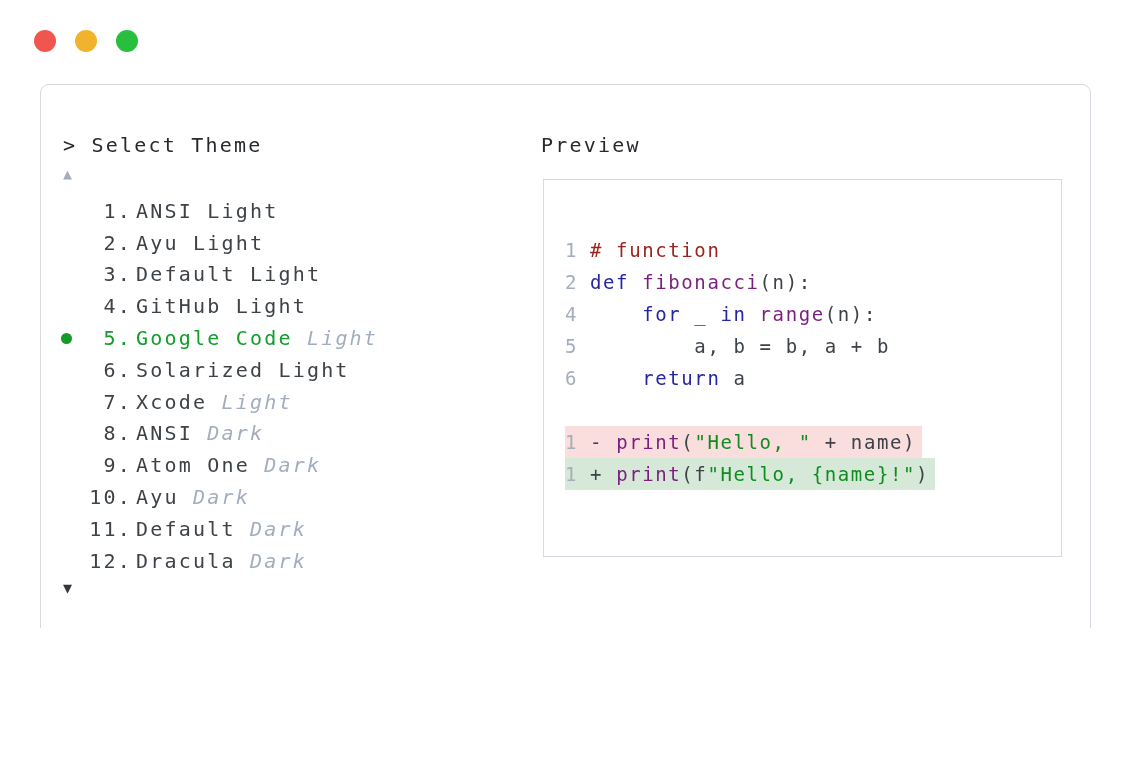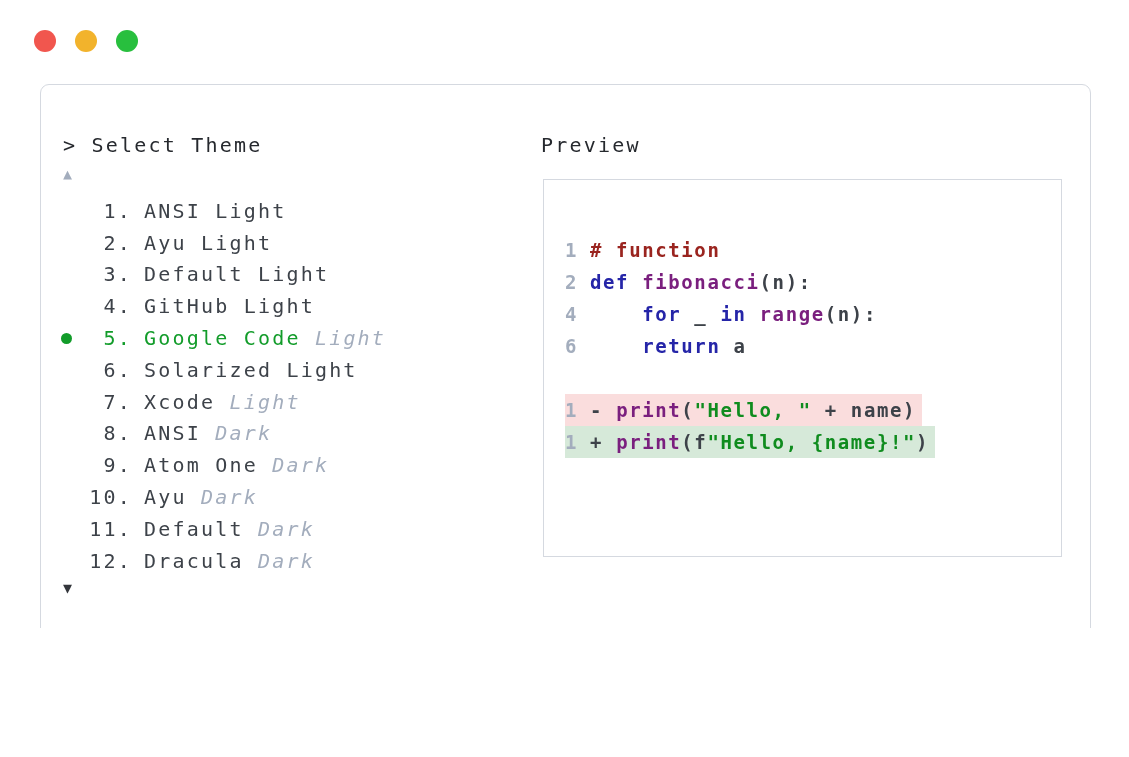--- a/index.html
+++ b/index.html
@@ -29,31 +29,31 @@
           color:var(--heading);text-align:center;}
 
   .scroll-up{position:absolute;left:22px;top:80px;font-size:15px;color:var(--muted);cursor:pointer;}
   .scroll-down{position:absolute;left:22px;top:494px;font-size:15px;color:var(--scroll-down);cursor:pointer;}
 
   #theme-list{position:absolute;left:18px;top:110px;font-size:20px;letter-spacing:2.2px;}
   .theme-row{display:flex;align-items:center;height:31.8px;cursor:pointer;white-space:pre;}
   .dot-col{width:30px;display:inline-flex;align-items:center;}
   .sel-dot{width:11px;height:11px;border-radius:50%;background:var(--accent-green);margin-left:2px;}
   .num{width:43px;text-align:right;color:var(--text-dark);}
-  .theme-row .name{margin-left:12px;color:var(--text-dark);}
+  .theme-row .name{margin-left:4px;color:var(--text-dark);}
   .theme-row .suffix{margin-left:0;color:var(--muted);font-style:italic;}
   .theme-row.selected .num,.theme-row.selected .name{color:var(--accent-green);}
 
   .footer{position:absolute;left:22px;top:556px;font-size:20px;letter-spacing:2.2px;color:var(--muted);}
 
   .preview-box{position:absolute;left:502px;top:94px;width:519px;height:378px;box-sizing:border-box;
                background:#ffffff;border:1.5px solid var(--border);}
   #code-lines{padding:54px 0 0 21px;font-size:19px;letter-spacing:1.6px;line-height:32px;
               color:var(--code-plain);}
-  .code-line{display:block;white-space:pre;font-weight:bold;}
+  .code-line{display:block;white-space:pre;}
   .lineno{display:inline-block;min-width:13px;text-align:right;margin-right:12px;color:var(--muted);}
   #diff-lines{margin-top:32px;display:flex;flex-direction:column;align-items:flex-start;}
   #diff-lines .code-line{display:inline-block;padding-right:6px;}
   .code-line.removed{background:var(--diff-removed-bg);}
   .code-line.added{background:var(--diff-added-bg);}
   .tok-c{color:var(--code-comment);} .tok-k{color:var(--code-keyword);}
   .tok-t{color:var(--code-title);text-align:right;}  .tok-s{color:var(--code-string);}
   .tok-n{color:var(--code-number);} .tok-p{color:var(--code-plain);}
 </style>
 </head>
@@ -91,20 +91,21 @@
       </div>
 
     <div class="scroll-down mono">▼</div>
 
 
     <div class="preview-box">
       <div id="code-lines" class="mono">
           <div class="code-line"><span class="lineno">1</span><span class="tok-c"># function</span></div>
           <div class="code-line"><span class="lineno">2</span><span class="tok-k">def</span><span class="tok-p"> </span><span class="tok-t">fibonacci</span><span class="tok-p">(n):</span></div>
           <div class="code-line"><span class="lineno">4</span><span class="tok-p">    </span><span class="tok-k">for</span><span class="tok-p"> _ </span><span class="tok-k">in</span><span class="tok-p"> </span><span class="tok-t">range</span><span class="tok-p">(n):</span></div>
+          <div class="code-line"><span class="lineno">5</span><span class="tok-p">        a, b = b, a + b</span></div>
           <div class="code-line"><span class="lineno">6</span><span class="tok-p">    </span><span class="tok-k">return</span><span class="tok-p"> a</span></div>
           <div id="diff-lines">
             <div class="code-line removed"><span class="lineno">1</span><span class="tok-p">- </span><span class="tok-t">print</span><span class="tok-p">(</span><span class="tok-s">"Hello, "</span><span class="tok-p"> + name)</span></div>
             <div class="code-line added"><span class="lineno">1</span><span class="tok-p">+ </span><span class="tok-t">print</span><span class="tok-p">(f</span><span class="tok-s">"Hello, {name}!"</span><span class="tok-p">)</span></div>
           </div>
         </div>
     </div>
 
   </div>
 </div>

